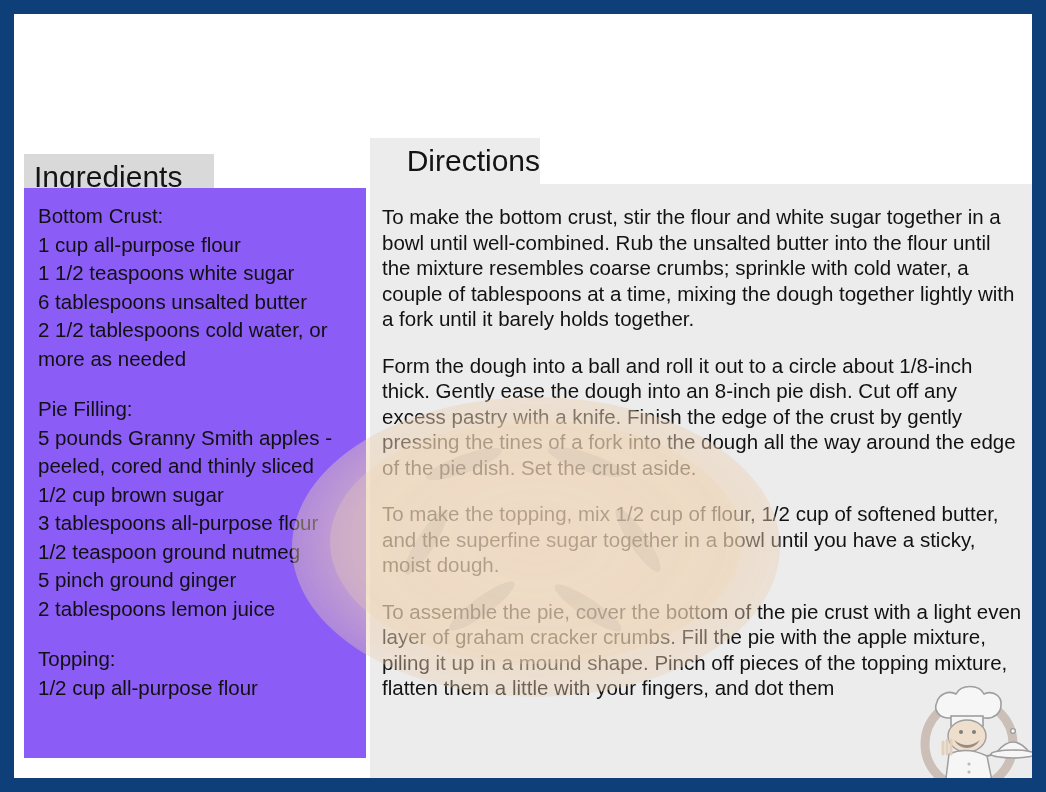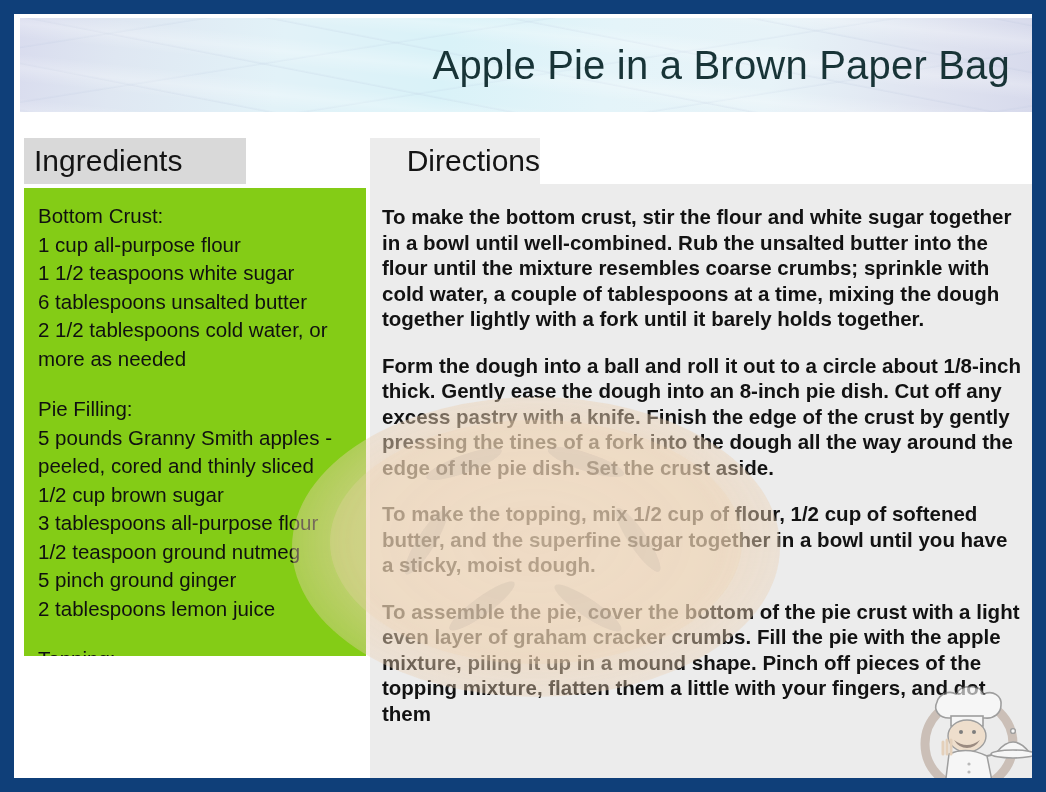--- a/index.html
+++ b/index.html
@@ -125,30 +125,30 @@
     padding-left: 10px;
   }
   .panel-body {
     position: absolute;
     overflow: hidden;
   }
 
   
   #ing-head {
     left: 10px;
-    top: 124px;
-    width: 222px;
+    top: 140px;
+    width: 190px;
     height: 46px;
   }
   #ing-body {
     left: 10px;
     top: 174px;
     width: 342px;
-    height: 468px;
-    background: #84cc16;
+    height: 570px;
+    background: #8b5cf6;
     z-index: 2;
   }
   #ing-list {
     position: relative;
     z-index: 5;
     padding: 14px 12px 0 14px;
     font-size: 20.5px;
     line-height: 28.5px;
     color: #101010;
   }
@@ -175,34 +175,28 @@
   #dir-list {
     position: relative;
     z-index: 5;
     padding: 20px 14px 0 12px;
     font-size: 20.5px;
     line-height: 25.5px;
     color: #121212;
   }
   #dir-list p {
     margin: 0 0 21px 0;
-    font-weight: bold;
   }
 </style>
 </head>
 <body>
 
 <div id="card">
   <div id="page">
 
-    <div id="banner">
-      <div class="banner-tex"></div>
-      <div class="banner-tex2"></div>
-      <div id="title">Apple Pie in a Brown Paper Bag</div>
-    </div>
 
     <svg id="pie-watermark" viewBox="0 0 500 310">
       <defs>
         <radialGradient id="pieG" cx="50%" cy="48%" r="60%">
           <stop offset="0%" stop-color="#f2d9bd" stop-opacity="0.80"></stop>
           <stop offset="62%" stop-color="#eed4b6" stop-opacity="0.72"></stop>
           <stop offset="100%" stop-color="#e8cdaf" stop-opacity="0.28"></stop>
         </radialGradient>
       </defs>
       <ellipse cx="250" cy="155" rx="244" ry="150" fill="url(#pieG)"></ellipse>

